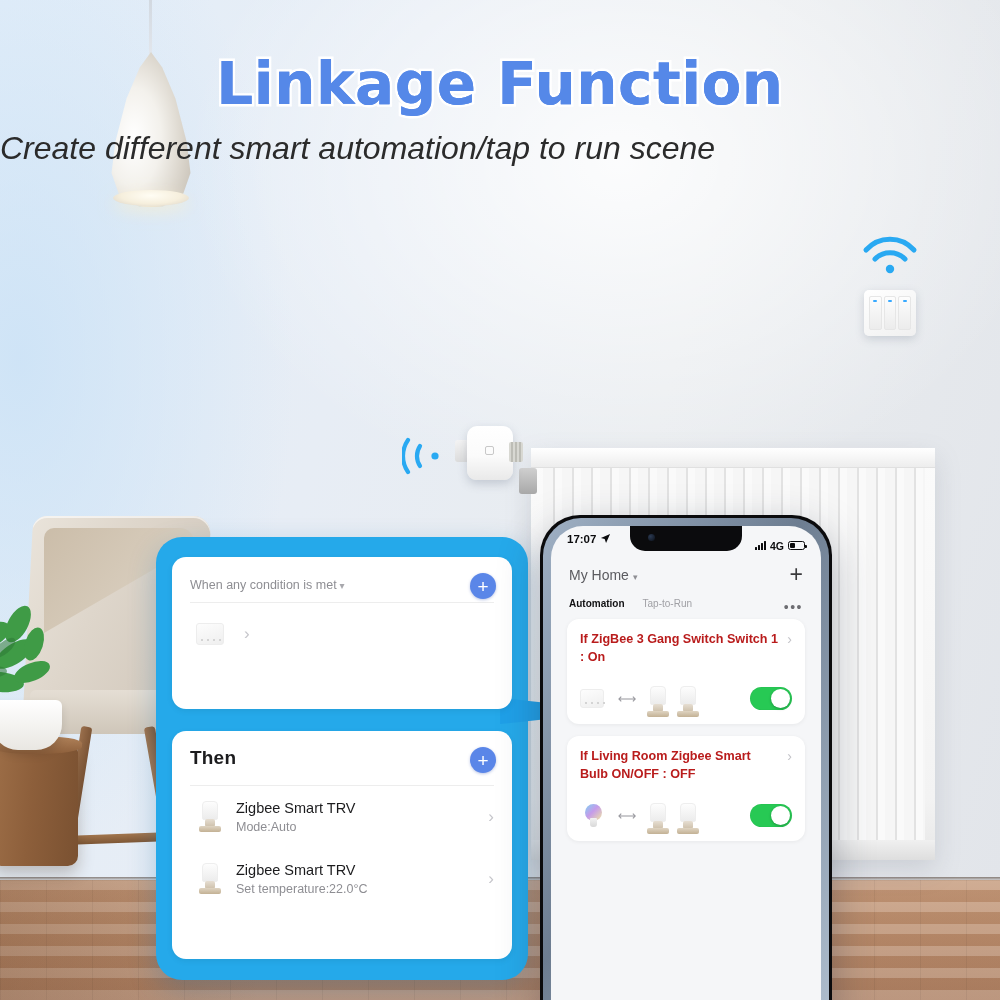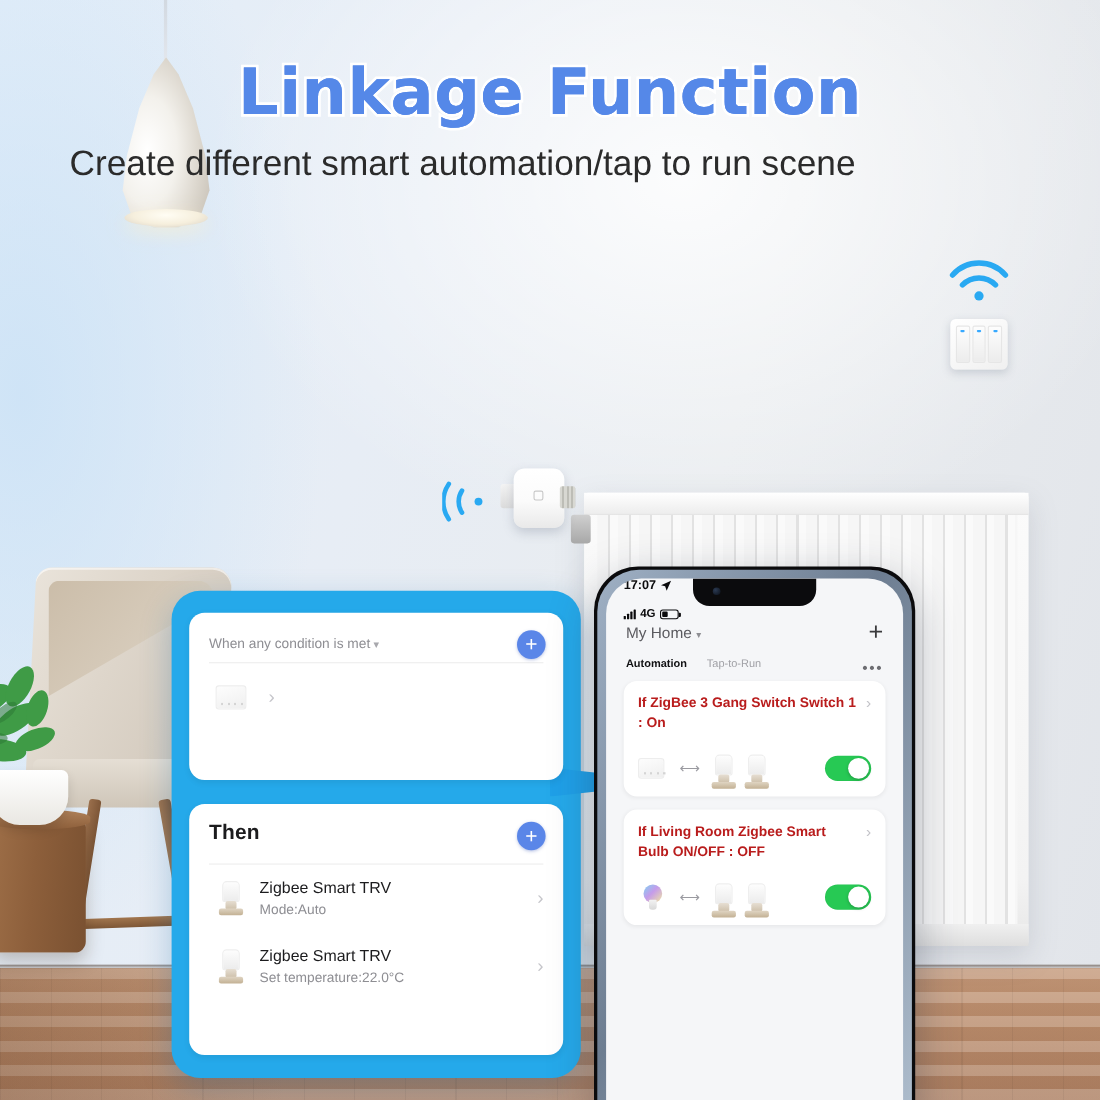--- a/index.html
+++ b/index.html
@@ -255,22 +255,22 @@
     overflow:hidden;
   }
   .notch{
     position:absolute; left:50%; transform:translateX(-50%); top:0;
     width:112px; height:25px; background:#0b0b0d;
     border-radius:0 0 15px 15px; z-index:5;
   }
   .notch-cam{ position:absolute; left:18px; top:8px; width:7px; height:7px; border-radius:50%;
     background:radial-gradient(circle at 35% 35%,#2b3a52,#0a0f18); }
   .statusbar{
-    position:relative; height:25px; display:flex; 
-    justify-content:space-between; padding:0 16px; font-size:11.5px; color:#0b0b0d; font-weight:bold;flex-direction:column;
+    position:relative; height:25px; display:flex; align-items:center;
+    justify-content:space-between; padding:0 16px; font-size:11.5px; color:#0b0b0d; font-weight:bold;
   }
   .sb-left{ display:flex; align-items:center; gap:4px; }
   .sb-right{ display:flex; align-items:center; gap:4px; font-size:10.5px;margin-top:14px; }
   .sig{ display:flex; align-items:flex-end; gap:1px; height:9px; }
   .sig i{ width:2px; background:#0b0b0d; display:block; border-radius:.5px; }
   .sig i:nth-child(1){height:3px} .sig i:nth-child(2){height:5px}
   .sig i:nth-child(3){height:7px} .sig i:nth-child(4){height:9px}
   .batt{ width:17px; height:9px; border:1.2px solid #0b0b0d; border-radius:2.5px; position:relative; }
   .batt::after{ content:""; position:absolute; right:-3px; top:2.5px; width:1.6px; height:3.5px;
     background:#0b0b0d; border-radius:0 1px 1px 0;}
@@ -323,23 +323,24 @@
     font-size:58px; font-weight:bold; color:#5588e8; letter-spacing:.5px;
     -webkit-text-stroke:5px #ffffff; paint-order:stroke fill;
     font-family:"DejaVu Sans", sans-serif;
   }
   .title-fill{
     position:absolute; left:0; top:50px; width:1000px; text-align:center;
     font-size:58px; font-weight:bold; color:#5588e8; letter-spacing:.5px;
     font-family:"DejaVu Sans", sans-serif;
   }
   .subtitle{
-    position:absolute; left:0; top:130px; width:841px; text-align:center;
+    position:absolute; left:0; top:130px; width:841px; 
     font-size:32px; color:#2b2b2b; font-weight:400;
     font-family:"Liberation Sans", sans-serif;
+    font-style:italic;
   }
 </style>
 </head>
 <body>
 
 <div id="stage">
 
   <div class="wall"></div>
   <div class="floor"></div>
   <div class="floor-left-dark"></div>

